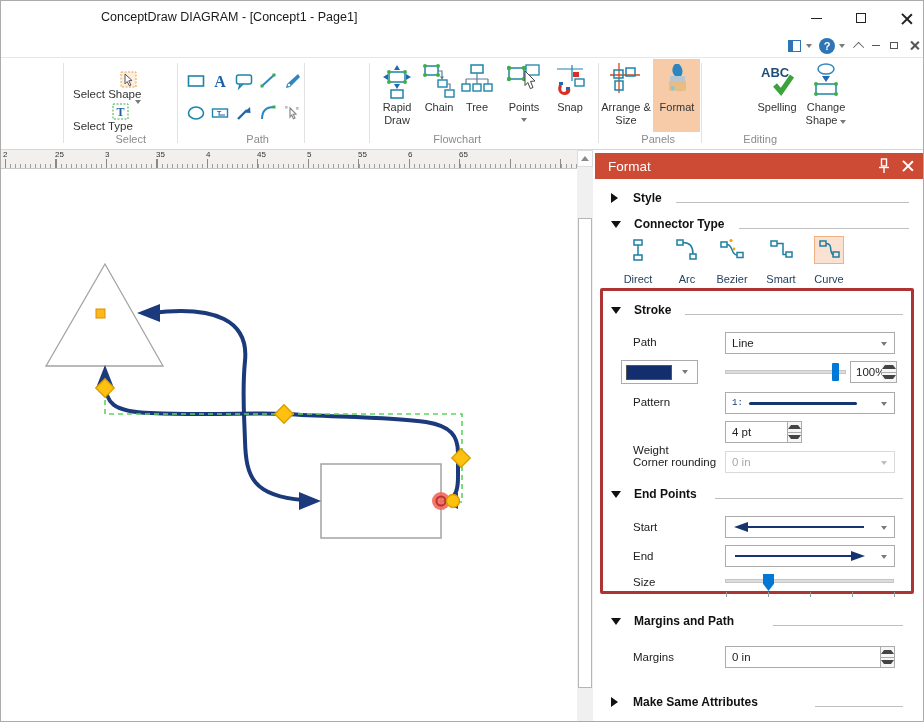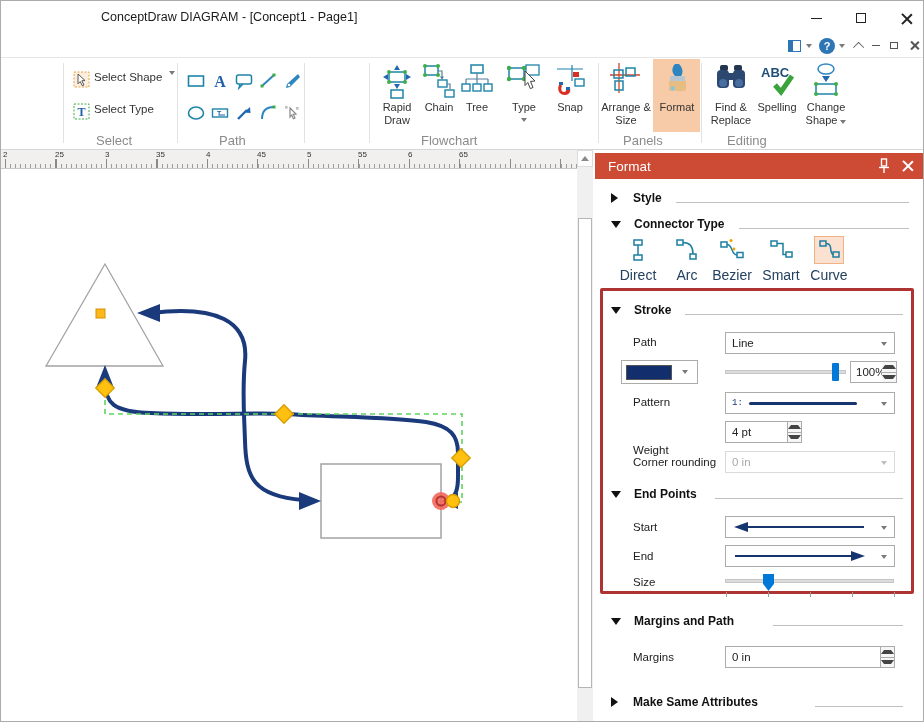--- a/index.html
+++ b/index.html
@@ -28,24 +28,24 @@
   .mini-glyph { width:8px; border-top:1.5px solid #555; }
   .restore-glyph { position:relative; width:8px; height:7px; border:1px solid #555; background:#fff; }
   .restore-glyph::before { content:""; position:absolute; left:2px; top:-3px; width:8px; height:7px; border:1px solid #555; z-index:-1; }
   .x-glyph { position:relative; width:9px; height:9px; }
   .x-glyph::before,.x-glyph::after { content:""; position:absolute; left:4px; top:-1px; width:1.5px; height:11px; background:#555; }
   .x-glyph::before { transform:rotate(45deg);} .x-glyph::after { transform:rotate(-45deg);}
 
   
   .ribbon { position:absolute; top:57px; left:0; right:0; height:92px; background:#fff; border-bottom:1px solid #d6d6d6; }
   .rsep { position:absolute; top:5px; width:1px; height:80px; background:#e2e2e2; }
-  .grp-label { position:absolute; top:75px; font-size:13px; color:#8b8b8b; text-align:left; white-space:nowrap; }
+  .grp-label { position:absolute; top:75px; font-size:11px; color:#8b8b8b; text-align:right; white-space:nowrap; }
   .rib-btn { position:absolute; display:flex; flex-direction:column; align-items:center; cursor:default; text-align:center; }
   .rib-btn .lbl { font-size:11px; color:#333; line-height:1.15; margin-top:2px; white-space:pre-line; }
-  .small-btn { position:absolute; display:flex; align-items:flex-start; font-size:11.5px; color:#333; white-space:nowrap; }
+  .small-btn { position:absolute; display:flex; align-items:flex-end; font-size:11.5px; color:#333; white-space:nowrap;flex-direction:column; }
   .small-btn svg { margin-right:4px; }
   .fmt-hl { position:absolute; left:652px; top:1px; width:47px; height:73px; background:#f7cba8; }
   .tool-cell { position:absolute; width:22px; height:22px; display:flex; align-items:center; justify-content:center; }
 
   
   .workspace { position:absolute; top:149px; left:0; right:0; bottom:0; }
   .ruler { position:absolute; top:0; left:0; width:576px; height:19px; background:#f1f0ef; border-bottom:1px solid #c9c9c9;
     background-image:
       repeating-linear-gradient(to right, #8a8a8a 0 1px, transparent 1px 50.5px),
       repeating-linear-gradient(to right, #9d9d9d 0 1px, transparent 1px 5.05px);
@@ -70,21 +70,21 @@
   .fp-close::before { transform:rotate(45deg);} .fp-close::after { transform:rotate(-45deg);}
 
   .sec-head { position:absolute; left:18px; height:16px; display:flex; align-items:center; font-size:12px; font-weight:bold; color:#111; }
   .sec-head .tri-r { width:0;height:0;border-top:5px solid transparent;border-bottom:5px solid transparent;border-left:7px solid #111; margin-right:15px; }
   .sec-head .tri-d { width:0;height:0;border-left:5px solid transparent;border-right:5px solid transparent;border-top:7px solid #111; margin-right:13px; }
   .sec-rule { position:absolute; height:1px; background:#c0c0c0; }
 
   .ct-item { position:absolute; width:46px; text-align:center; }
   .ct-icon { width:30px; height:28px; margin:0 auto; display:flex; align-items:center; justify-content:center; border:1px solid transparent; }
   .ct-item.selected .ct-icon { background:#fbe1d2; border:1px solid #f2b183; }
-  .ct-lbl { font-size:14px; color:#24415f; margin-top:3px; }
+  .ct-lbl { font-size:11px; color:#24415f; margin-top:9px; }
 
   .red-rect { position:absolute; left:7px; top:138px; width:314px; height:306px; border:3px solid #ae3433; border-radius:2px; pointer-events:none; }
 
   .f-label { position:absolute; left:40px; font-size:11.5px; color:#222; white-space:nowrap; }
   .combo { position:absolute; left:132px; width:170px; height:22px; border:1px solid #ababab; background:#fff; display:flex; align-items:center; padding:0 6px; font-size:11.5px; color:#222; }
   .combo .cbx-caret { position:absolute; right:7px; top:9px; }
   .combo.disabled { border-color:#dadada; color:#a8a8a8; }
   .combo.disabled .cbx-caret { border-top-color:#bdbdbd; }
 
   .spin { position:absolute; border:1px solid #ababab; background:#fff; height:22px; display:flex; align-items:center; padding-left:6px; font-size:11.5px; color:#222; }
@@ -282,21 +282,21 @@
     <div class="rib-btn" style="left:500px;top:5px;width:46px">
       <svg width="34" height="36" viewBox="0 0 34 36">
         <rect x="2" y="5" width="15" height="11" fill="none" stroke="#1e84a8" stroke-width="1.5"></rect>
         <circle cx="2" cy="5" r="2.2" fill="#3fae49"></circle>
           <circle cx="17" cy="5" r="2.2" fill="#3fae49"></circle>
           <circle cx="2" cy="16" r="2.2" fill="#3fae49"></circle>
           <circle cx="17" cy="16" r="2.2" fill="#3fae49"></circle>
         <rect x="19" y="2" width="13" height="10" fill="none" stroke="#1e84a8" stroke-width="1.3"></rect>
         <polygon points="18,8 28,18 23.5,18.4 26,24.5 23.3,25.6 20.8,19.5 18,22.5" fill="#fff" stroke="#444" stroke-width="1"></polygon>
       </svg>
-      <span class="lbl">Type</span>
+      <span class="lbl">Points</span>
       <div class="caret-down" style="margin-top:4px"></div>
     </div>
     <div class="rib-btn" style="left:548px;top:5px;width:42px">
       <svg width="34" height="36" viewBox="0 0 34 36">
         <path d="M4 6 L30 6 M19 2 L19 18" stroke="#1e84a8" stroke-width="1.2" fill="none"></path>
         <path d="M7 20 C3 26 6 32 12 32 C16 32 18 29 17 25 L13 26 C13.5 28 12.5 29 11 29 C8.5 29 7.5 26 9 23 Z" fill="#d93025"></path>
         <rect x="6" y="19" width="4" height="3" fill="#2268b0"></rect>
           <rect x="13" y="24" width="4" height="3" fill="#2268b0"></rect>
         <rect x="20" y="9" width="6" height="5" fill="#d93025"></rect>
         <rect x="22" y="16" width="9" height="7" fill="none" stroke="#1e84a8" stroke-width="1.4"></rect>
@@ -318,32 +318,20 @@
       <svg width="30" height="36" viewBox="0 0 30 36">
         <path d="M13 1 C9 5 10 10 13 13 L19 13 C22 9 20 4 17 1 Z" fill="#2e86c1"></path>
         <rect x="8" y="13" width="15" height="5" fill="#b8c6d1"></rect>
         <path d="M7 18 L24 18 L24 27 C18 30 13 26 7 28 Z" fill="#e8bd83"></path>
         <path d="M9 24 C11 22 14 25 12 27 C10 29 8 26 9 24" fill="#7ec8e3"></path>
       </svg>
       <span class="lbl">Format</span>
     </div>
     <div class="grp-label" style="left:622px;width:52px">Panels</div>
 
-    <div class="rib-btn" style="left:705px;top:5px;width:50px">
-      <svg width="34" height="36" viewBox="0 0 34 36">
-        <rect x="6" y="2" width="8" height="6" rx="2" fill="#22364f"></rect>
-          <rect x="20" y="2" width="8" height="6" rx="2" fill="#22364f"></rect>
-        <rect x="3" y="7" width="12" height="18" rx="4" fill="#2c4770"></rect>
-          <rect x="19" y="7" width="12" height="18" rx="4" fill="#2c4770"></rect>
-        <rect x="14" y="10" width="6" height="7" fill="#2c4770"></rect>
-        <circle cx="9" cy="20" r="4" fill="#4a6da0"></circle>
-          <circle cx="25" cy="20" r="4" fill="#4a6da0"></circle>
-      </svg>
-      <span class="lbl">Find &amp; Replace</span>
-    </div>
     <div class="rib-btn" style="left:752px;top:5px;width:48px">
       <svg width="36" height="36" viewBox="0 0 36 36">
         <text x="2" y="14" font-size="13" font-weight="bold" fill="#1f4e79" font-family="Liberation Sans, sans-serif">ABC</text>
         <path d="M16 22 L22 29 L33 13" stroke="#3ba33b" stroke-width="5" fill="none"></path>
       </svg>
       <span class="lbl">Spelling</span>
     </div>
     <div class="rib-btn" style="left:800px;top:5px;width:50px">
       <svg width="32" height="36" viewBox="0 0 32 36">
         <ellipse cx="16" cy="6" rx="8" ry="5" fill="none" stroke="#2e86c1" stroke-width="1.5"></ellipse>

